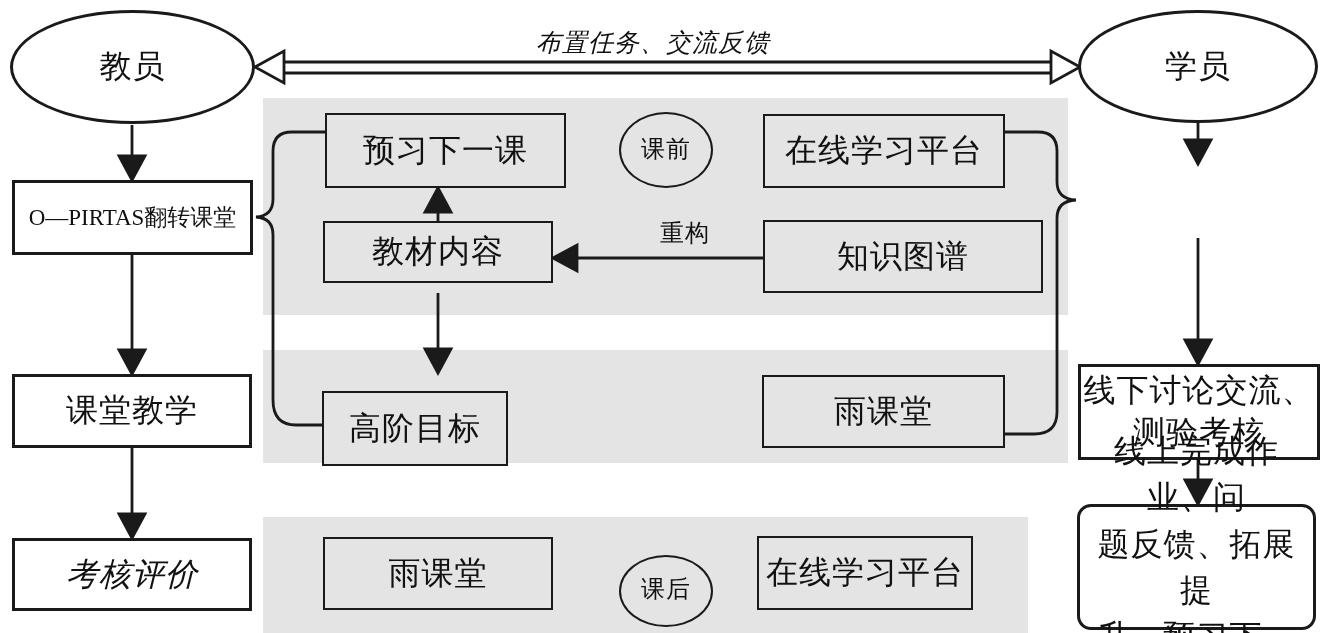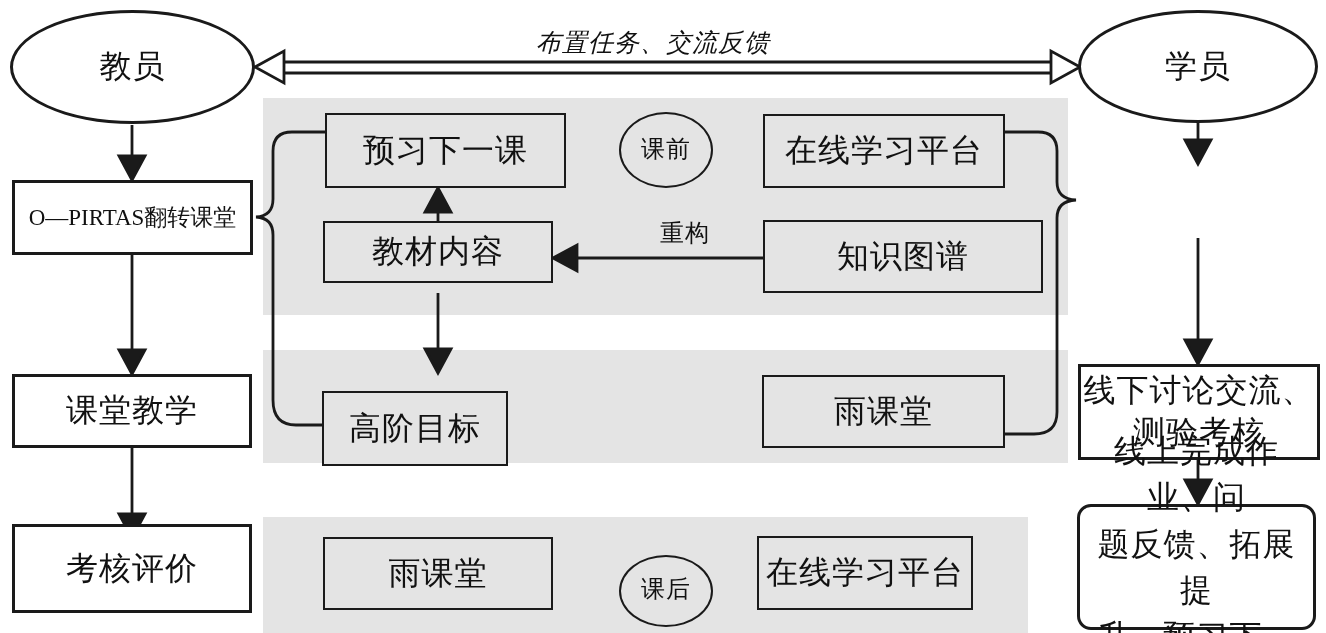--- a/index.html
+++ b/index.html
@@ -107,21 +107,21 @@
   <div class="floating-label" style="left:513px;top:26px;width:280px;font-size:25px;font-style:italic;">
     <span>布置任务、交流反馈</span>
   </div>
 
   <div class="node rect" style="left:12px;top:180px;width:241px;height:75px;font-size:23px;letter-spacing:0;">
     <span>O—PIRTAS翻转课堂</span>
   </div>
   <div class="node rect" style="left:12px;top:374px;width:240px;height:74px;">
     <span>课堂教学</span>
   </div>
-  <div class="node rect" style="left:12px;top:524px;width:240px;height:89px;">
+  <div class="node rect" style="left:12px;top:538px;width:240px;height:73px;font-style:italic;">
     <span>考核评价</span>
   </div>
 
   <div class="node grect" style="left:325px;top:113px;width:241px;height:75px;">
     <span>预习下一课</span>
   </div>
   <div class="node phase" style="left:619px;top:112px;width:94px;height:76px;">
     <span>课前</span>
   </div>
   <div class="node grect" style="left:763px;top:114px;width:242px;height:74px;">

